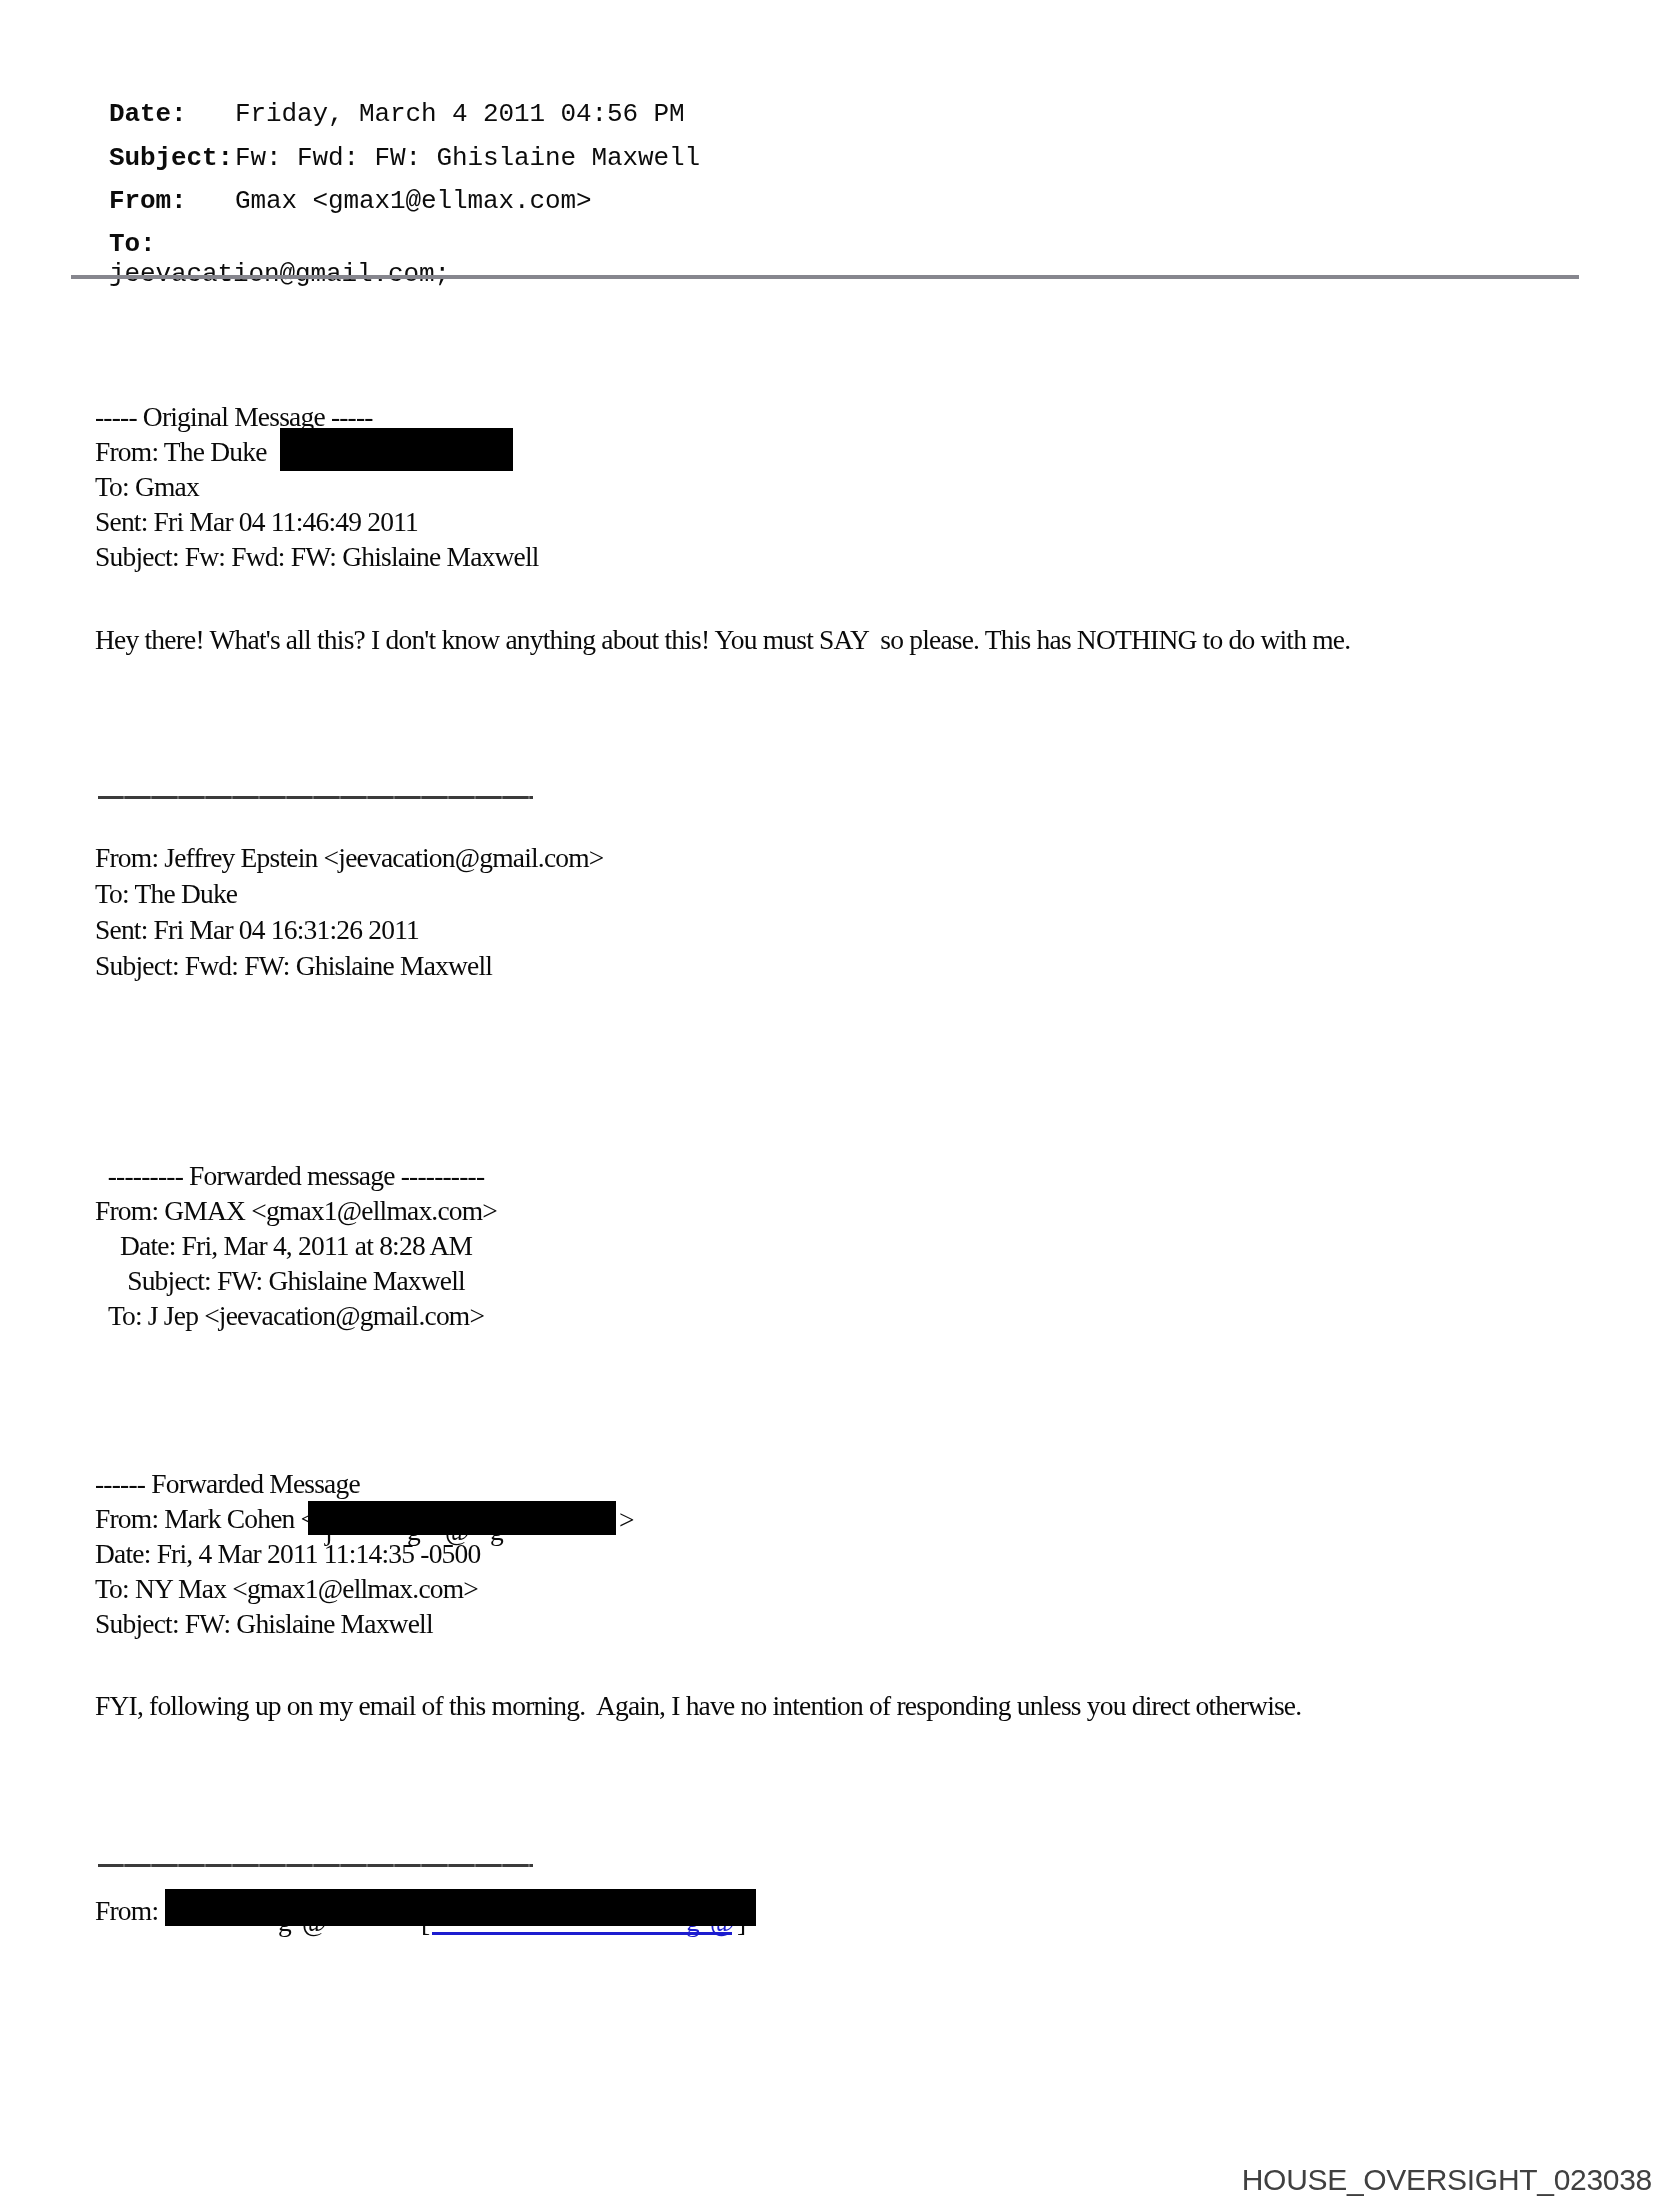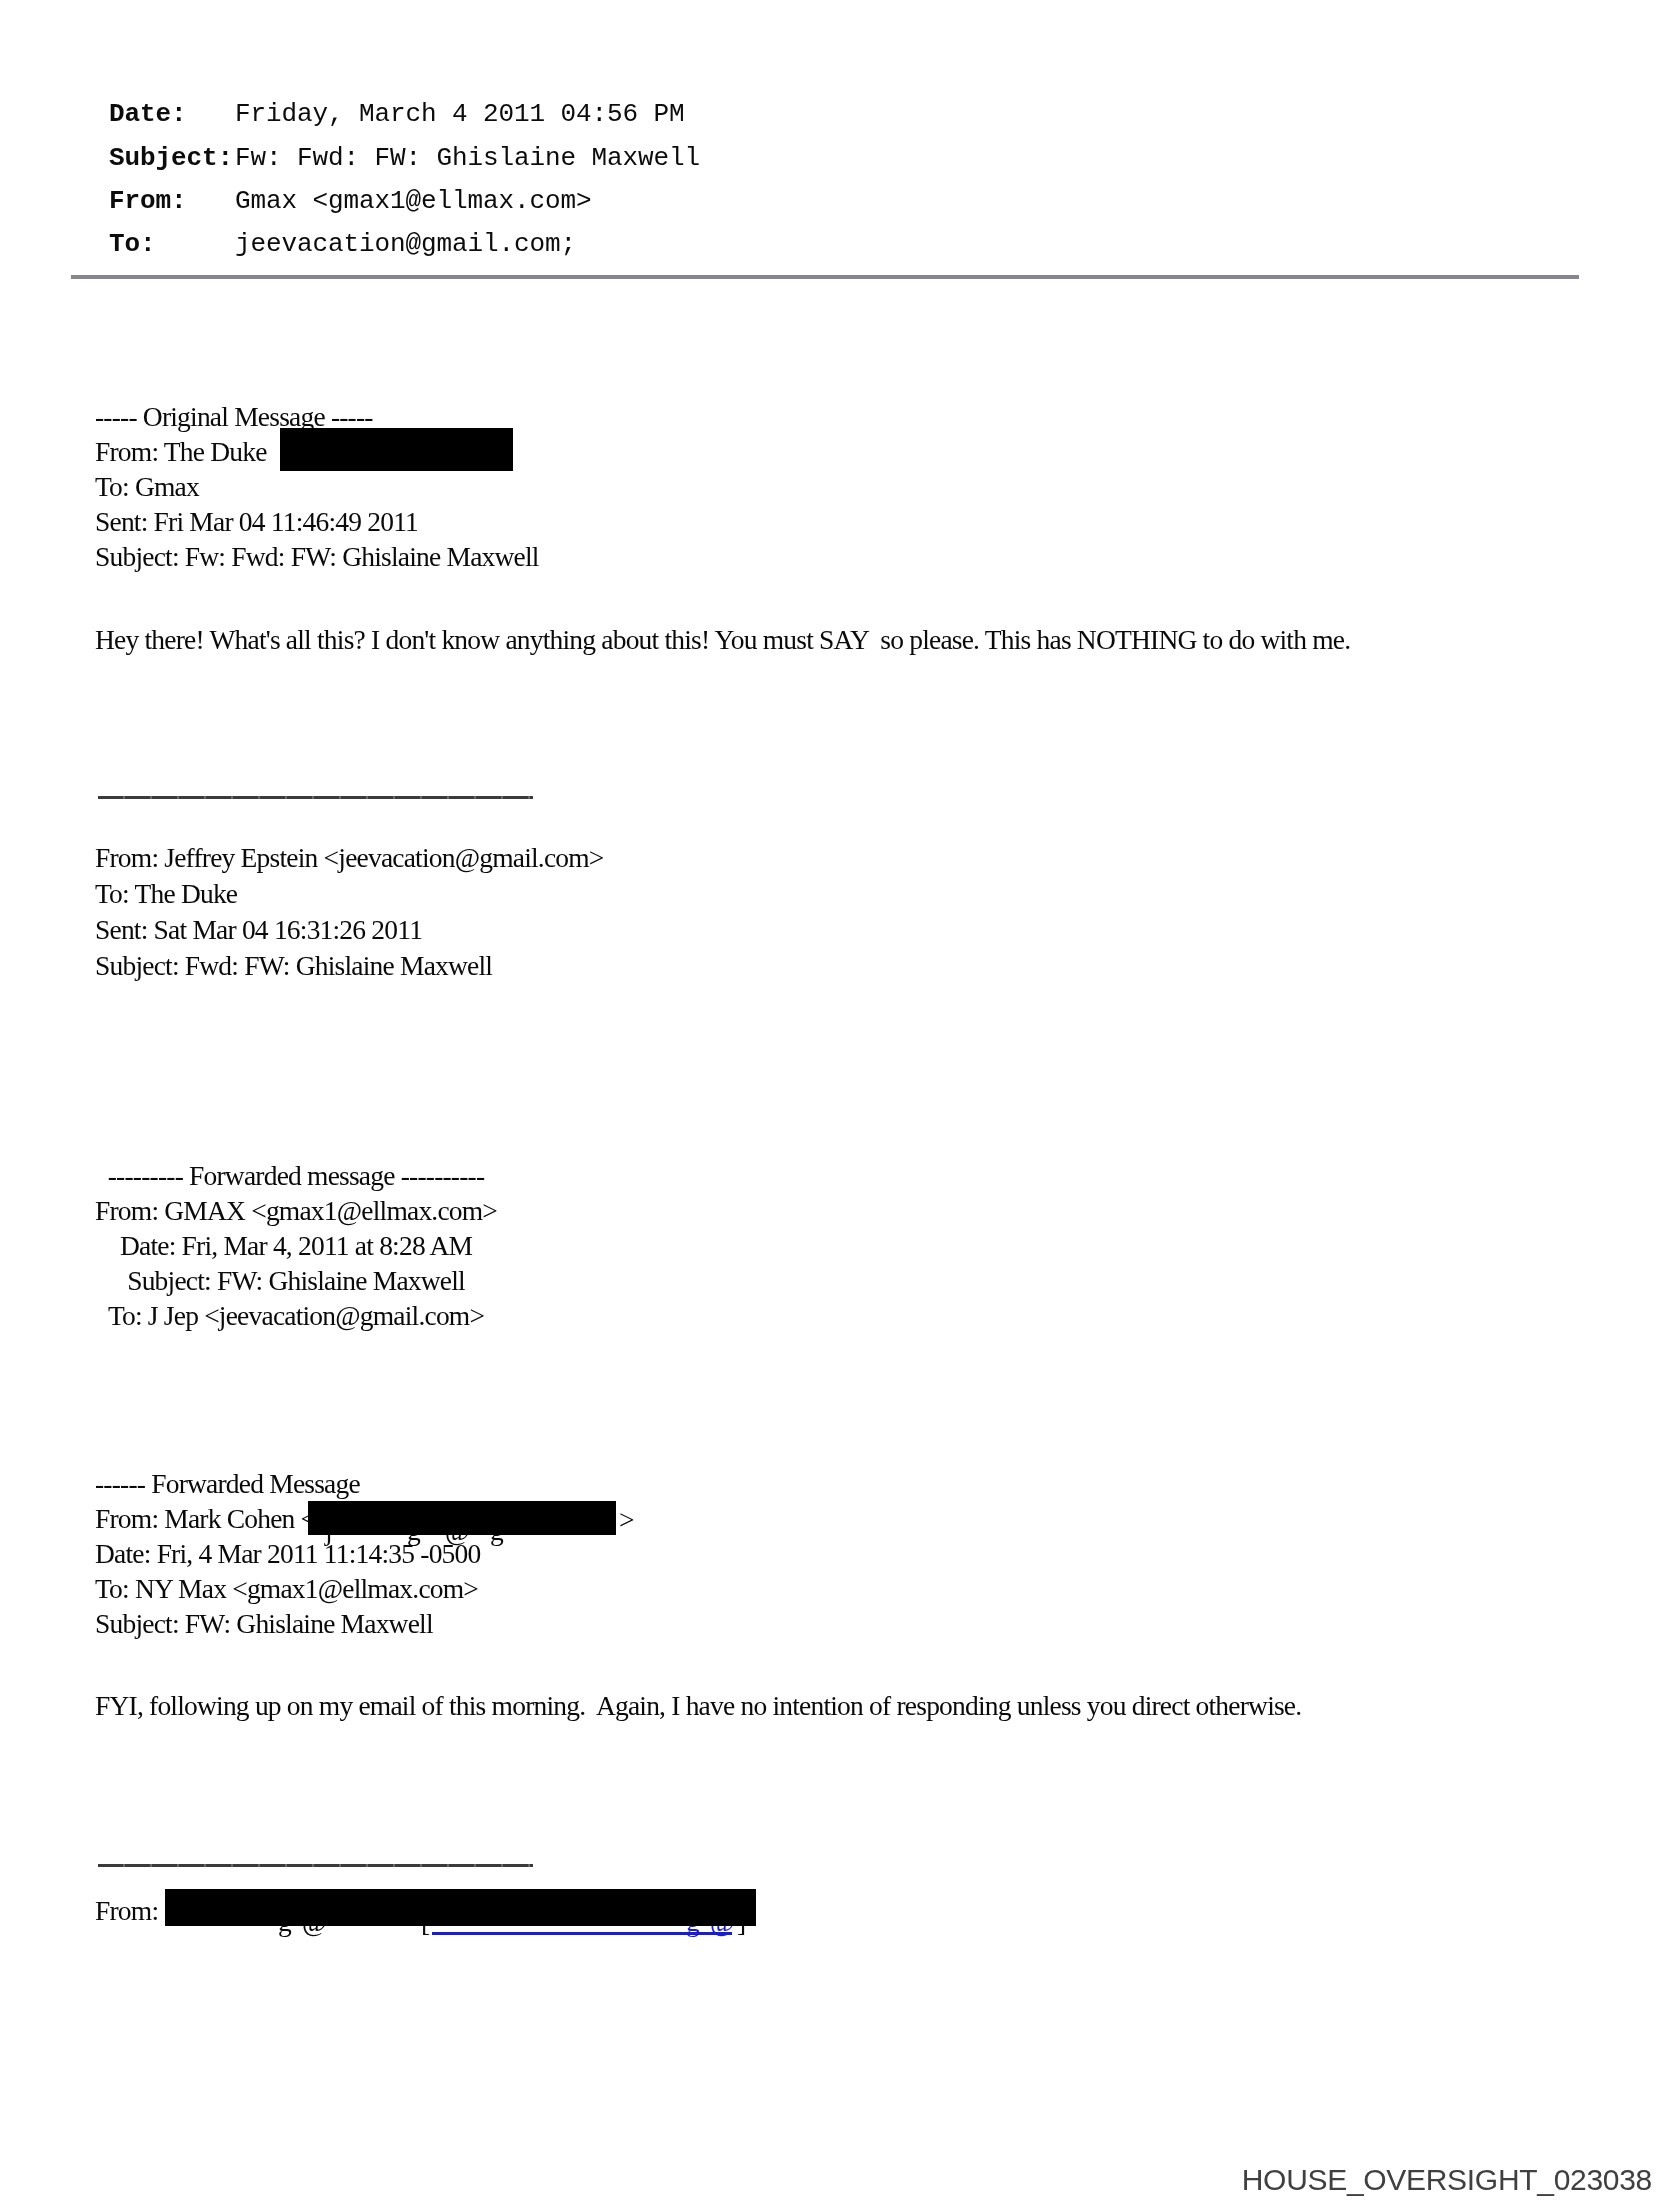--- a/index.html
+++ b/index.html
@@ -119,21 +119,21 @@
     <div class="hdr-value">Friday, March 4 2011 04:56 PM</div>
   </div>
   <div class="hdr-row" style="top:143px;">
     <div class="hdr-label">Subject:</div>
     <div class="hdr-value">Fw: Fwd: FW: Ghislaine Maxwell</div>
   </div>
   <div class="hdr-row" style="top:186px;">
     <div class="hdr-label">From:</div>
     <div class="hdr-value">Gmax &lt;gmax1@ellmax.com&gt;</div>
   </div>
-  <div class="hdr-row" style="top:229px;">
+  <div class="hdr-row" style="top:229px;flex-direction:column;">
     <div class="hdr-label">To:</div>
     <div class="hdr-value">jeevacation@gmail.com;</div>
   </div>
 
   <div class="divider-top"></div>
 
   <div class="msgblock lh54" style="top:399px;">
     <div class="line">----- Original Message -----</div>
     <div class="line">From: The Duke</div>
     <div class="line">To: Gmax</div>
@@ -145,21 +145,21 @@
 
   <div class="msgblock lh80" style="top:614px;">
     <div class="line">Hey there! What's all this? I don't know anything about this! You must SAY  so please. This has NOTHING to do with me.</div>
   </div>
 
   <div class="underscore-divider" style="top:796px;"></div>
 
   <div class="msgblock lh55" style="top:840px;">
     <div class="line">From: Jeffrey Epstein &lt;jeevacation@gmail.com&gt;</div>
     <div class="line">To: The Duke</div>
-    <div class="line">Sent: Sat Mar 04 16:31:26 2011</div>
+    <div class="line">Sent: Fri Mar 04 16:31:26 2011</div>
     <div class="line">Subject: Fwd: FW: Ghislaine Maxwell</div>
   </div>
 
   <div class="msgblock lh53" style="top:1158px;text-align:center;">
     <div class="line">--------- Forwarded message ----------</div>
     <div class="line">From: GMAX &lt;gmax1@ellmax.com&gt;</div>
     <div class="line">Date: Fri, Mar 4, 2011 at 8:28 AM</div>
     <div class="line">Subject: FW: Ghislaine Maxwell</div>
     <div class="line">To: J Jep &lt;jeevacation@gmail.com&gt;</div>
   </div>

